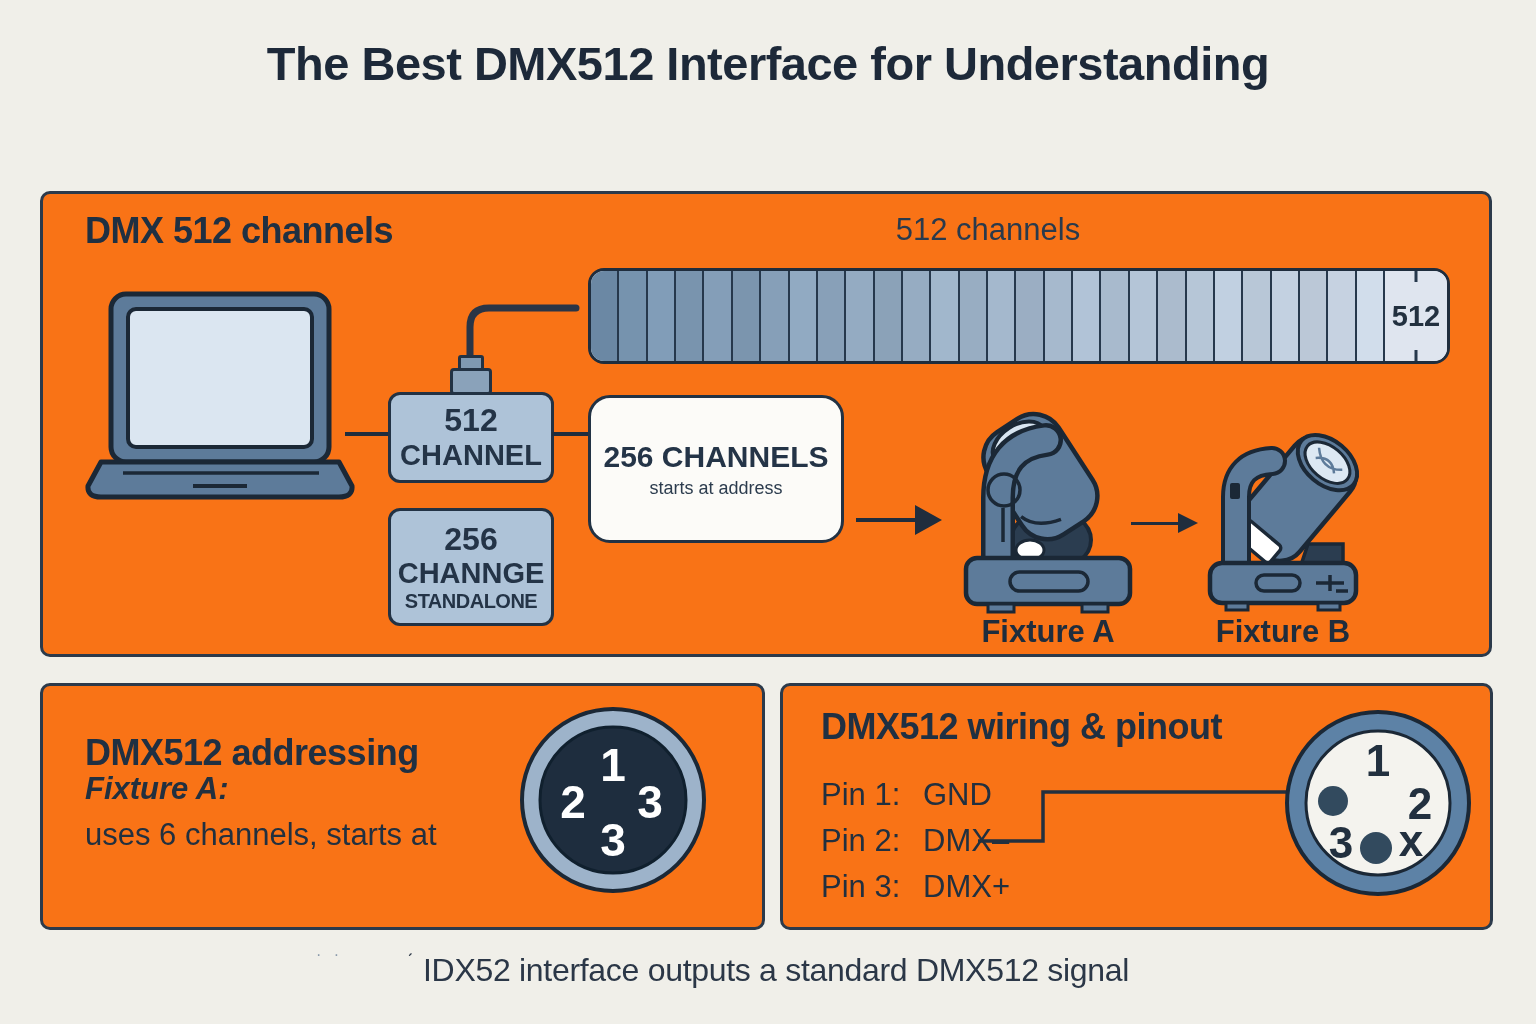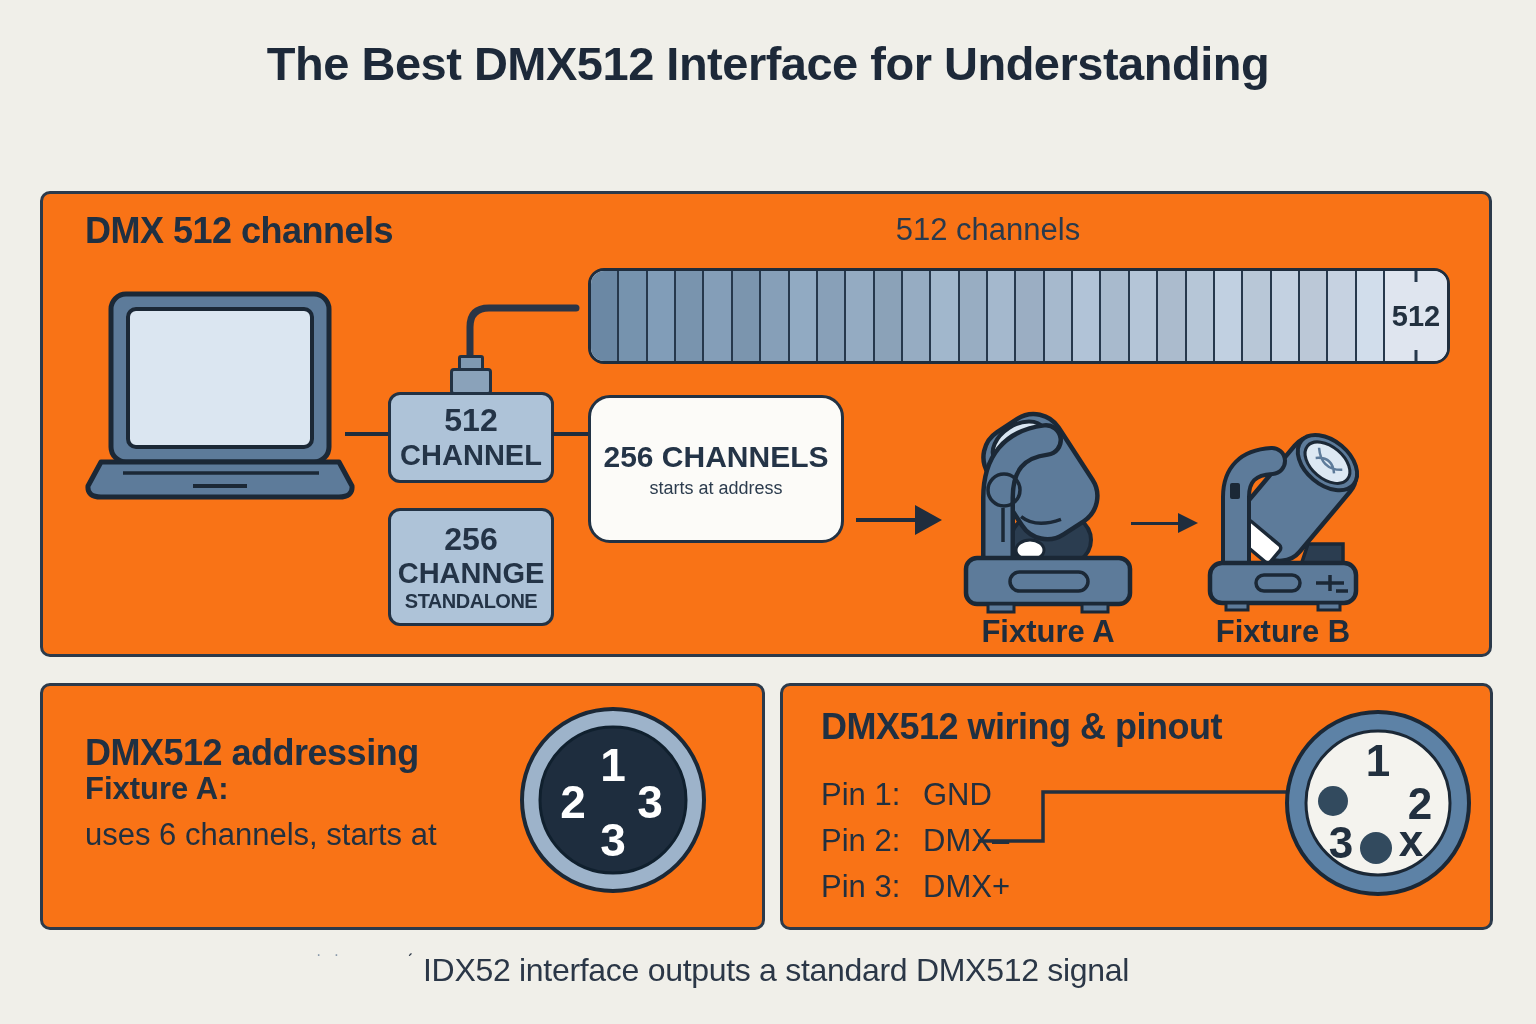--- a/index.html
+++ b/index.html
@@ -92,21 +92,21 @@
   #arrow2-head { left:1135px; top:319px; border-left:20px solid #1f2d3d;
     border-top:10.5px solid transparent; border-bottom:10.5px solid transparent; }
 
   .fixture-label { position:absolute; text-align:center; font-size:31px; font-weight:600; color:#1f2d3d; }
   #fixture-a-label { left:905px;  top:420px; width:200px; }
   #fixture-b-label { left:1155px; top:420px; width:170px; }
 
   
   .addr-text { position:absolute; left:42px; top:80px; font-size:31px;
     font-weight:500; line-height:1.47; color:#22303f; }
-  .addr-text .first { font-weight:600; }
+  .addr-text .first { font-weight:600;font-style:italic; }
 
   
   .pin-rows { position:absolute; left:38px; top:86px; font-size:31px; font-weight:400; color:#22303f; }
   .pin-row { display:flex; height:46px; align-items:center; }
   .pin-row .pin-label { width:102px; }
 
   .caption {
     position:absolute; top:950px; left:0; width:100%; text-align:center;
     font-size:32px; font-weight:500; color:#2b3747; letter-spacing:-0.3px;
   }

